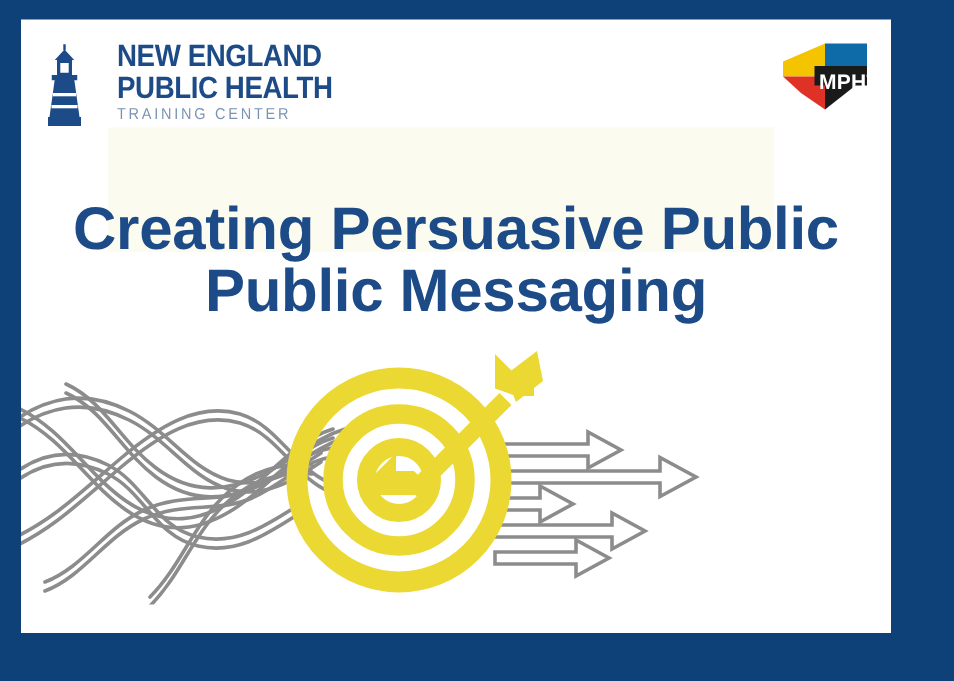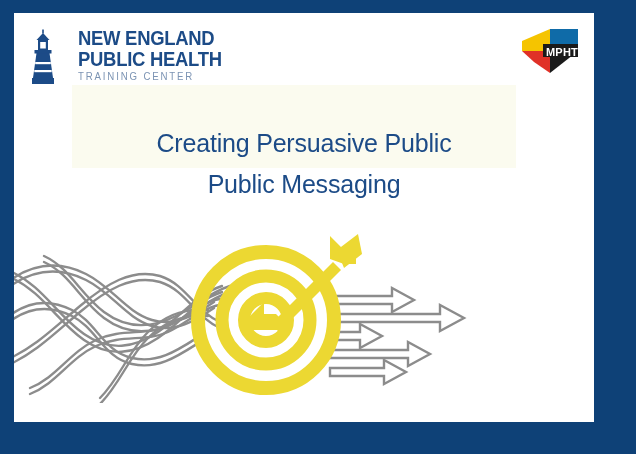--- a/index.html
+++ b/index.html
@@ -95,37 +95,37 @@
     width: 72px;
     height: 52px;
   }
   .mphtc-label {
     position: absolute;
     left: 32px;
     top: 21px;
     color: #ffffff;
     font-family: "Liberation Sans", sans-serif;
     font-weight: bold;
-    font-size: 11px;
+    font-size: 14px;
     letter-spacing: 0.2px;
     white-space: nowrap;
     z-index: 3;
   }
 
   
   .slide-title {
     position: absolute;
     left: 30px;
     top: 93px;
     width: 520px;
     text-align: center;
     color: #1c4b87;
     font-family: "Liberation Sans Narrow", "Liberation Sans", sans-serif;
-    font-weight: normal;
-    font-size: 25px;
+    font-weight: bold;
+    font-size: 40px;
     line-height: 41px;
     letter-spacing: -0.2px;
   }
 
   
   .graphic {
     position: absolute;
     left: -14px;
     top: 215px;
     width: 594px;

